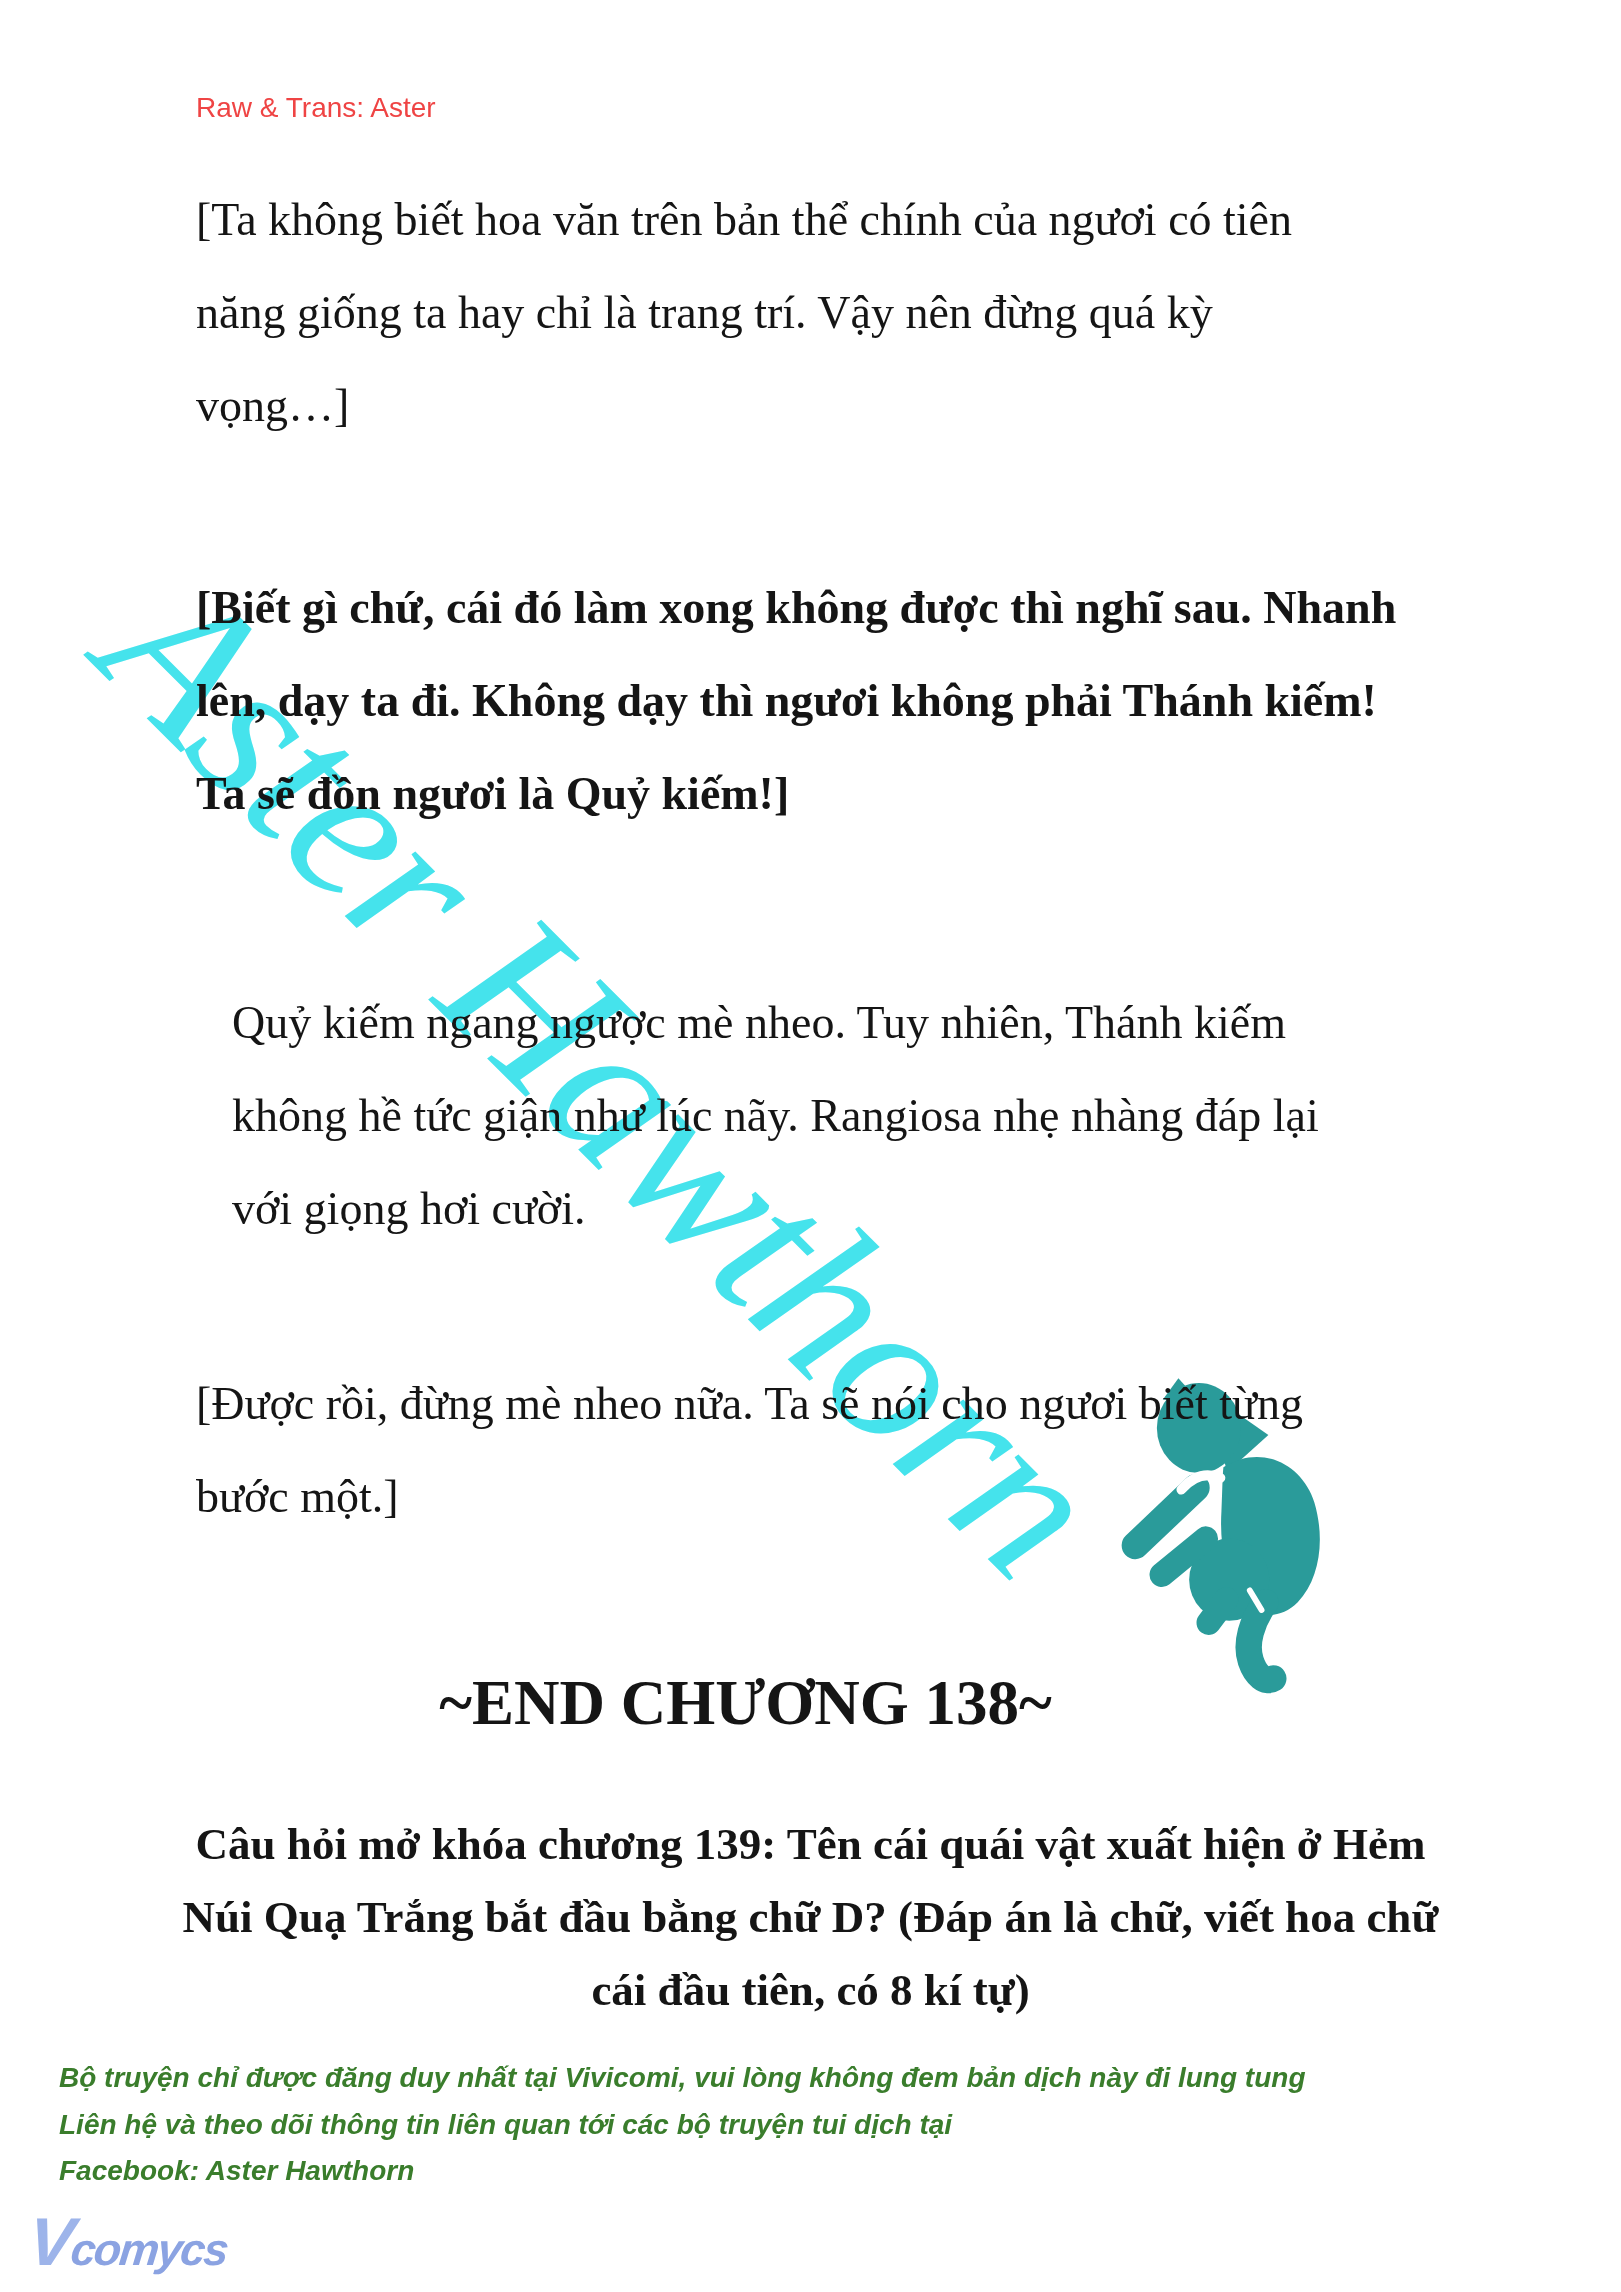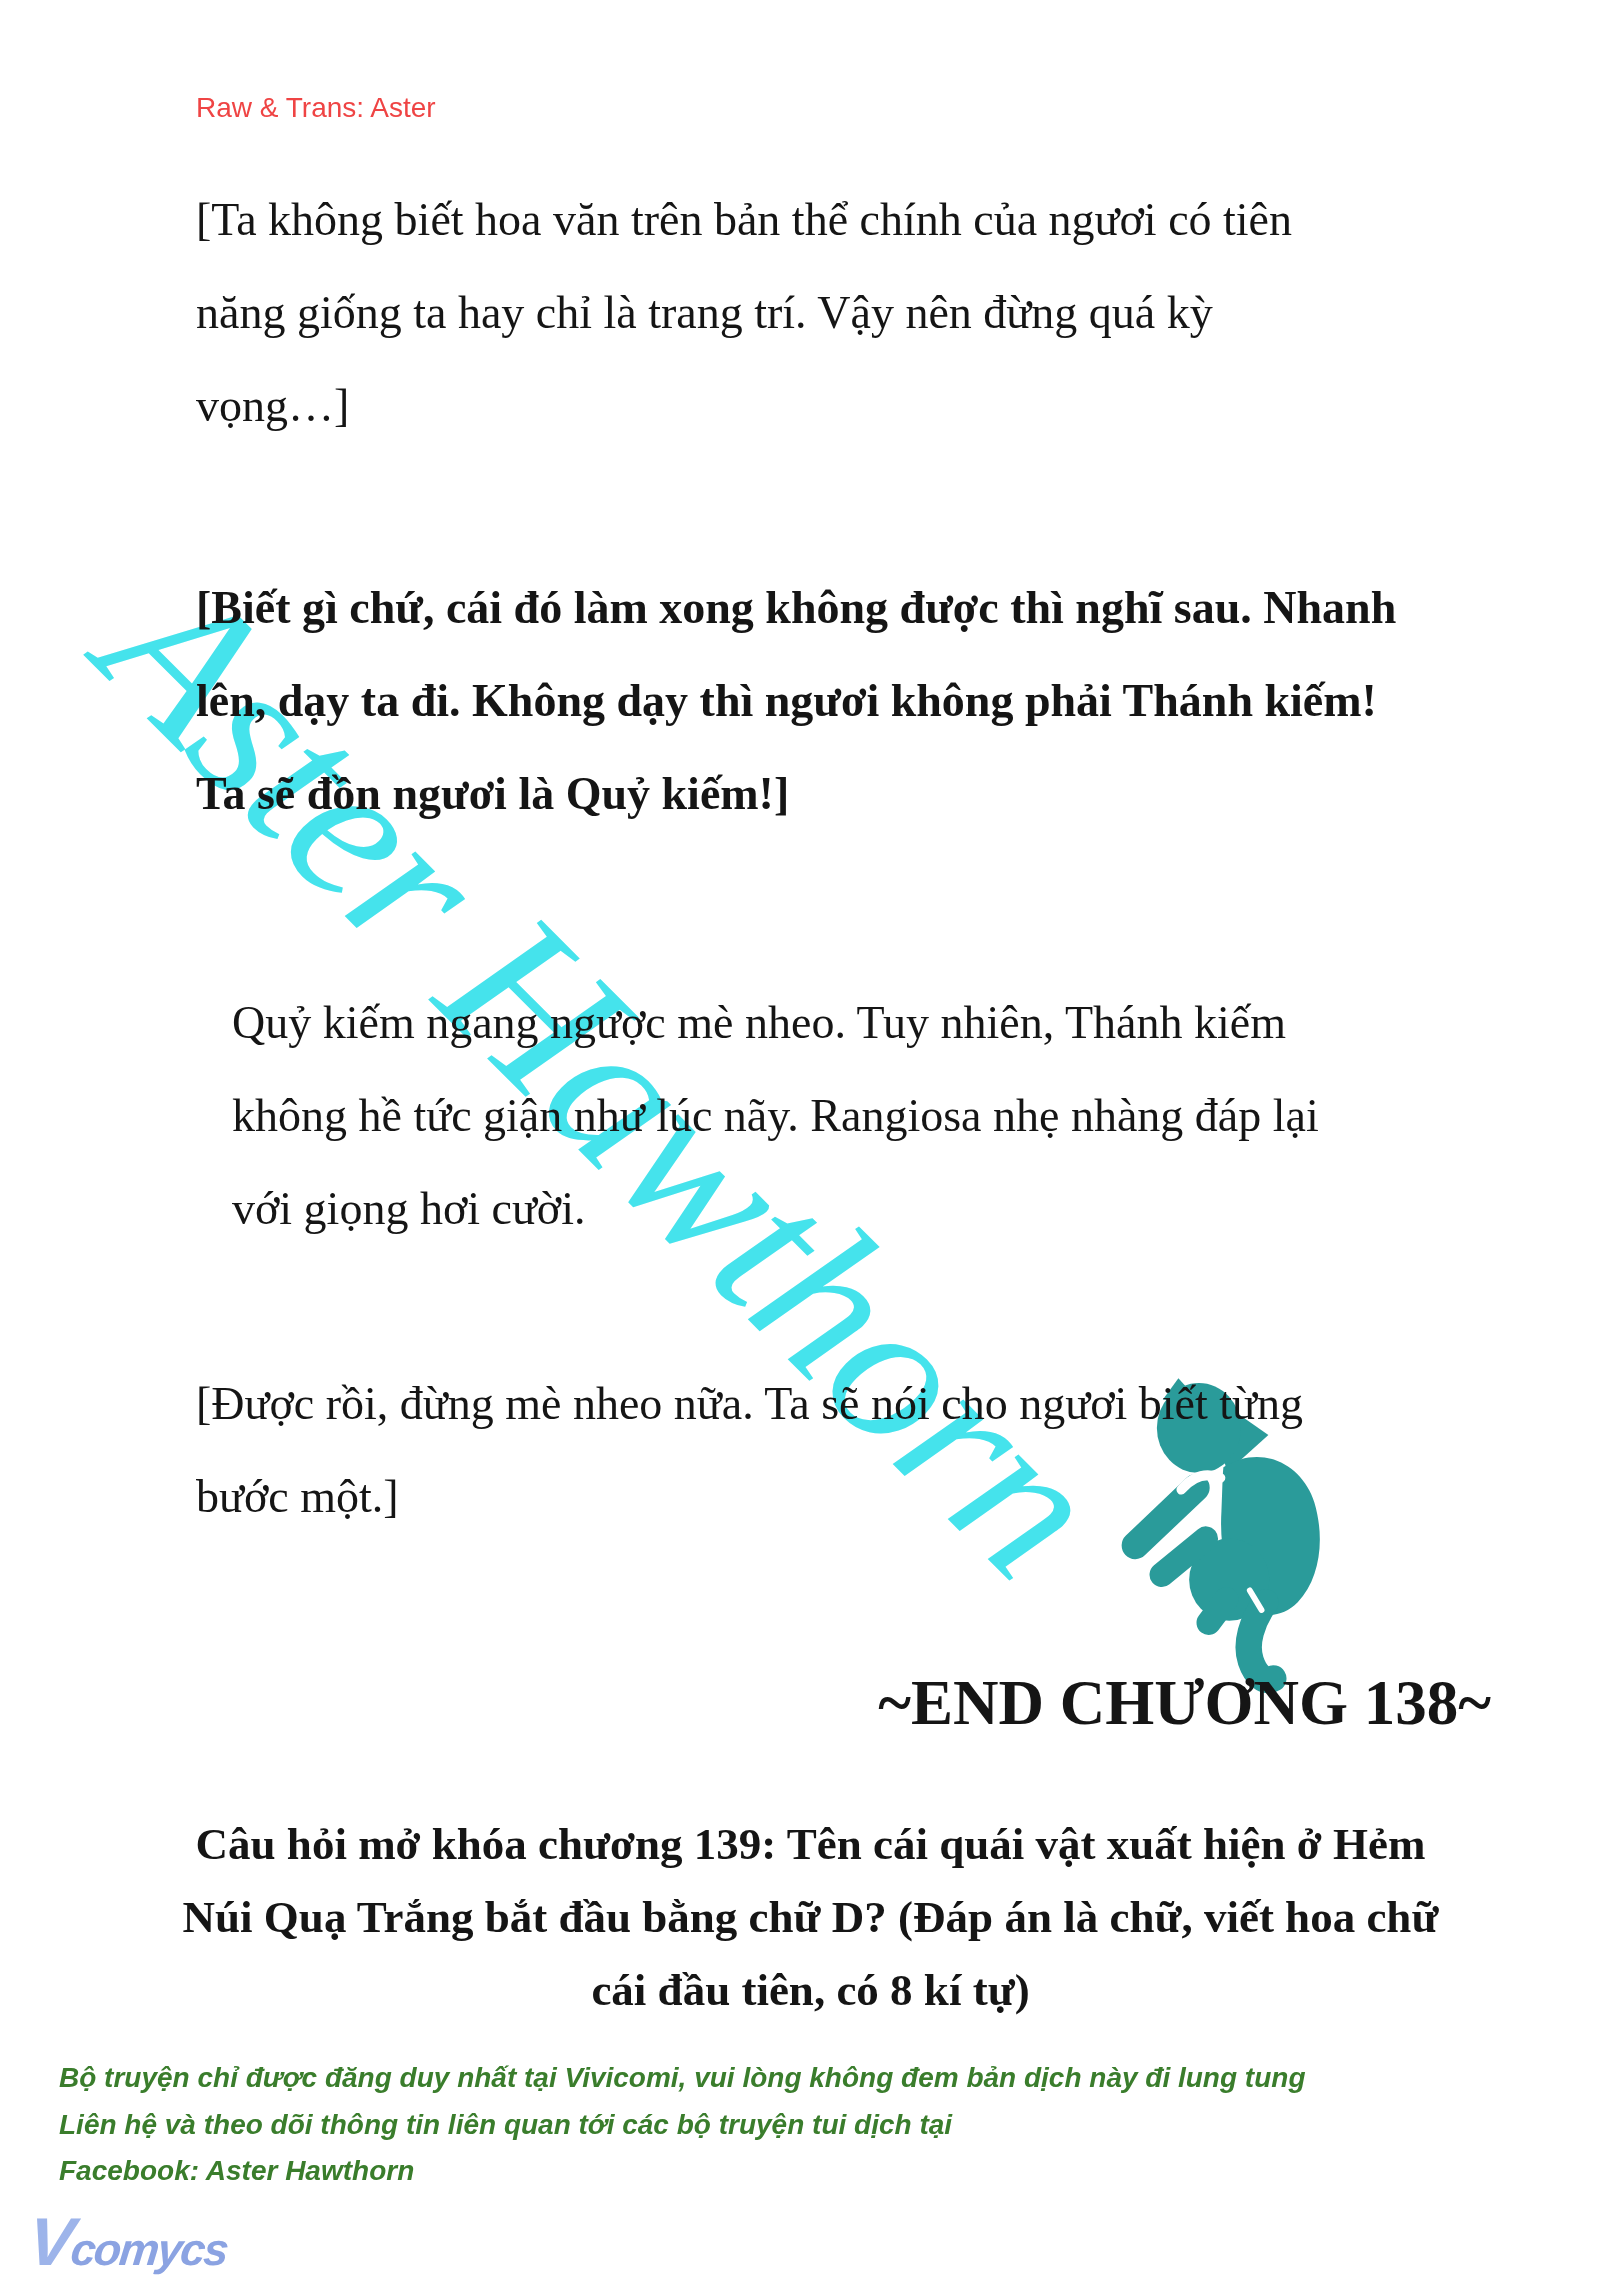--- a/index.html
+++ b/index.html
@@ -45,21 +45,21 @@
     white-space:pre-line;
     z-index:3;
   }
   .p1{top:173px;}
   .p2{top:561px;font-weight:bold;}
   .p3{top:976px;margin-left:36px;}
   .p4{top:1357px;}
   
   .end-heading{
     left:0;width:1491px;top:1664px;
-    text-align:right;
+    text-align:center;
     font-size:63px;font-weight:bold;
     line-height:78px;
     z-index:3;
   }
   
   .question{
     left:98px;width:1425px;top:1808px;
     text-align:center;
     font-size:45px;font-weight:bold;
     line-height:73px;

